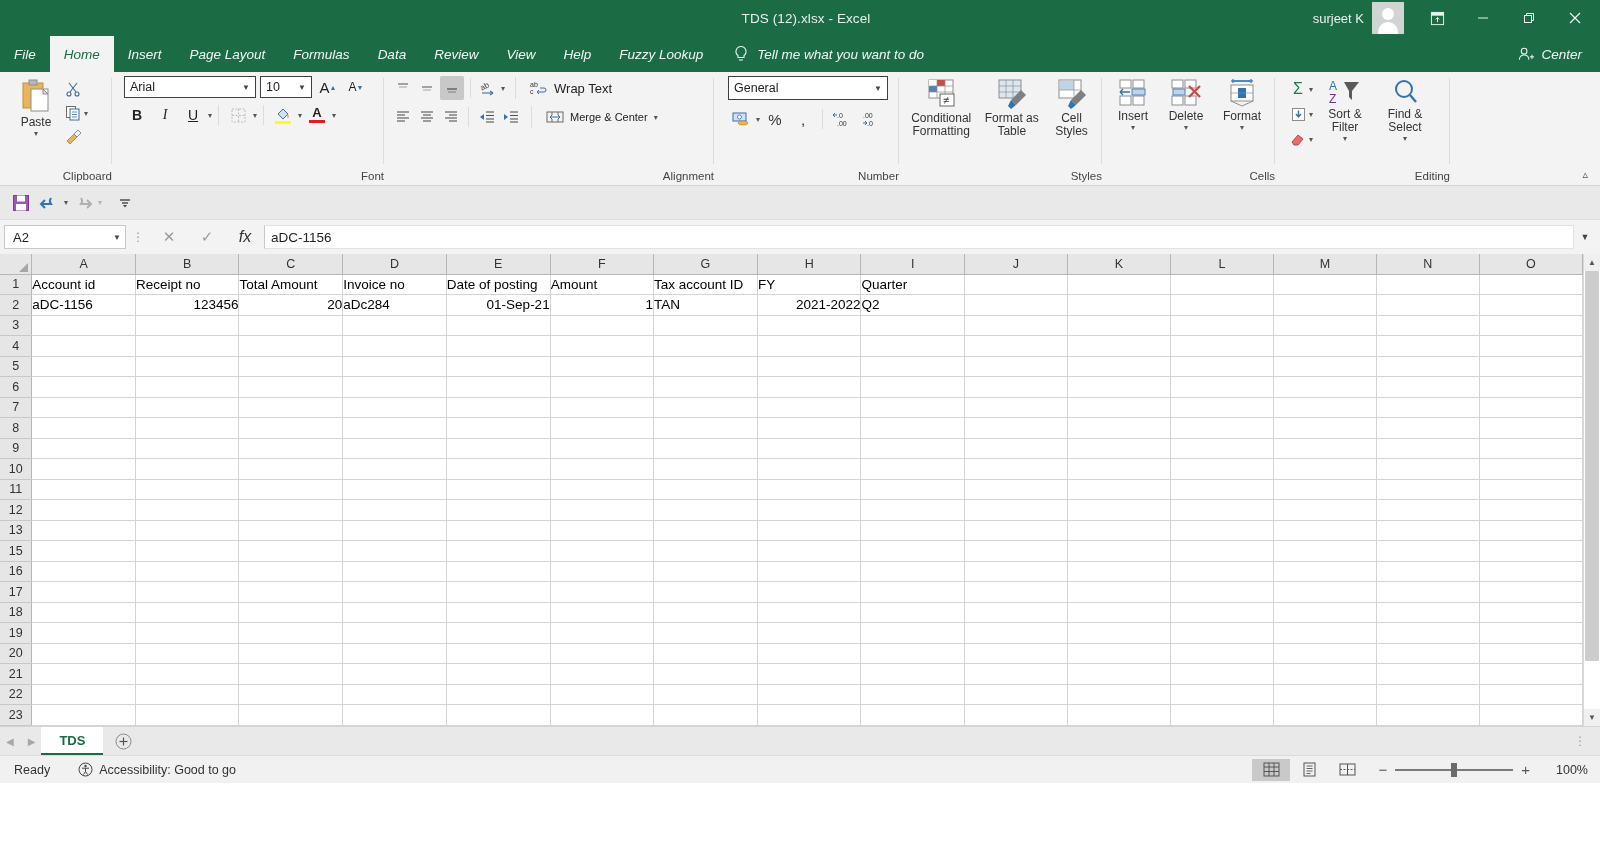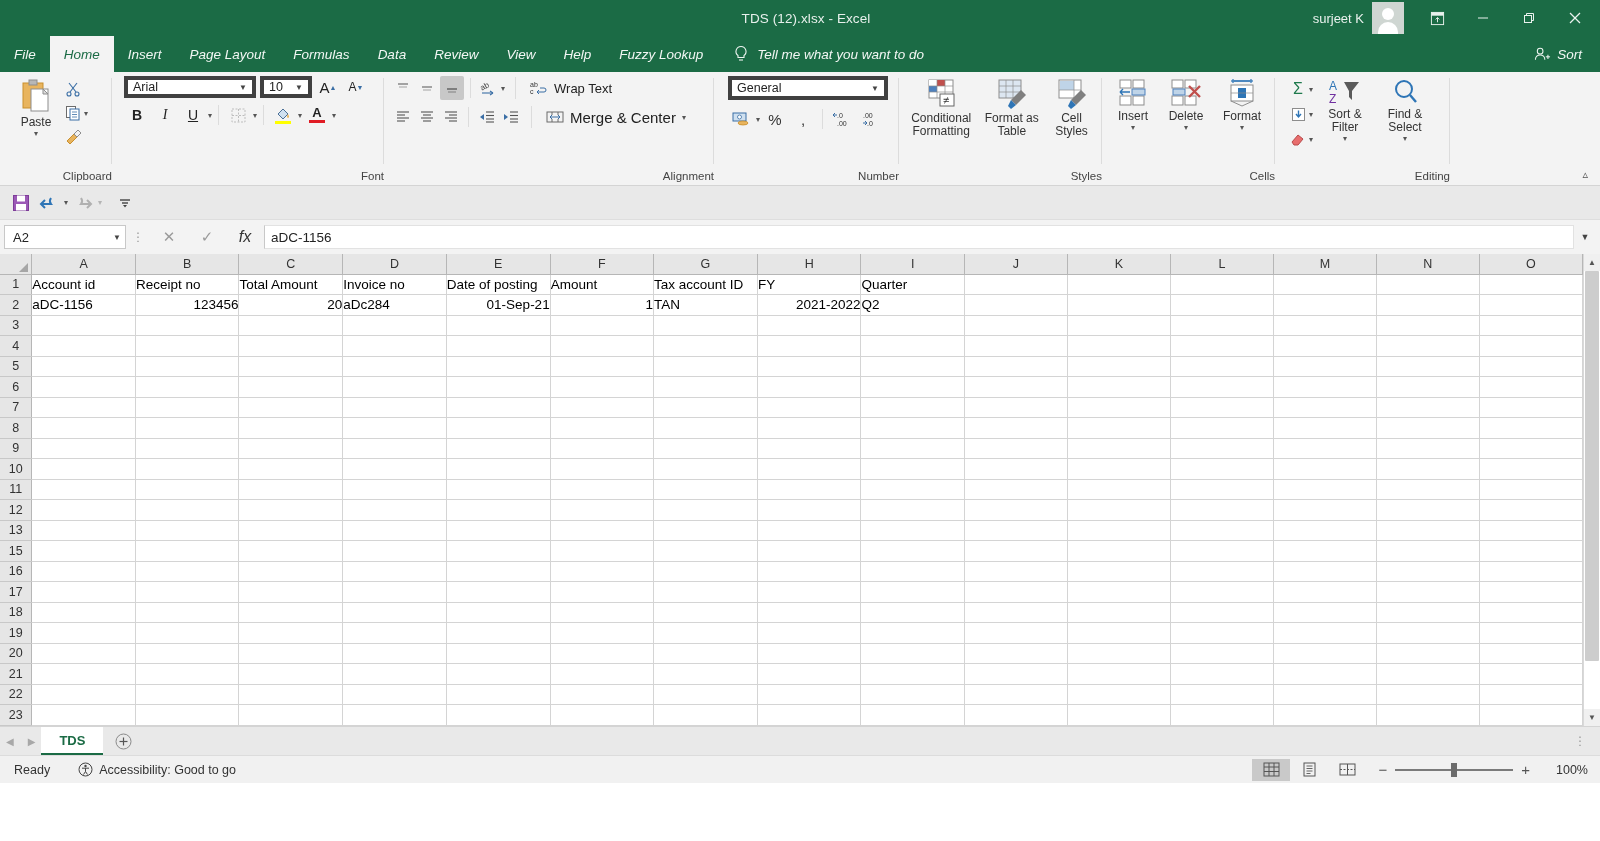--- a/index.html
+++ b/index.html
@@ -51,21 +51,21 @@
   .group:after{
     content:""; position:absolute; right:0; top:6px; bottom:22px; width:1px; background:#dcdcdc;
   }
   .btn{ display:flex;flex-direction:column;align-items:center;justify-content:flex-start;
         padding:2px 4px; border-radius:2px; cursor:default; }
   .btn .lbl{ font-size:12px; color:#333; text-align:center; line-height:13px; }
   .sm{ width:22px;height:22px;display:flex;align-items:center;justify-content:center;border-radius:2px;}
   .chev{ font-size:8px; color:#555; }
   
   .combo{
-    display:flex;align-items:center;border:4px solid #404040;background:#fff;height:22px;
+    display:flex;align-items:center;border:1px solid #404040;background:#fff;height:22px;
     font-size:12.5px;padding:0 2px 0 5px;
   }
   .combo .val{flex:1;color:#222;}
   .combo .arw{width:14px;text-align:center;color:#444;font-size:8px;}
   
   .qat{ height:34px;background:#e9e9e9;display:flex;align-items:center;padding-left:8px;gap:2px;
         border-bottom:1px solid #dedede; }
   .qat .sm{ width:26px;height:26px; }
   
   .fbar{ height:34px; background:#f3f3f3; display:flex; align-items:center; padding:0 4px; gap:0; }
@@ -200,21 +200,21 @@
   </div>
   <div class="share">
     <span>
       <svg width="17" height="16" viewBox="0 0 18 16">
           <circle cx="6.5" cy="5" r="3" fill="none" stroke="#eef5f1" stroke-width="1.1"></circle>
           <path d="M1.5 14c0-3 2.2-5 5-5s5 2 5 5" fill="none" stroke="#eef5f1" stroke-width="1.1"></path>
           <line x1="12.5" y1="11" x2="17" y2="11" stroke="#eef5f1" stroke-width="1.1"></line>
           <line x1="14.75" y1="8.75" x2="14.75" y2="13.25" stroke="#eef5f1" stroke-width="1.1"></line>
         </svg>
     </span>
-    <span>Sort</span>
+    <span>Center</span>
   </div>
 </div>
 
 <div class="ribbon">
 
   <div class="group" style="width:112px">
     <div class="body" style="padding-left:10px">
       <div class="btn" style="width:52px">
         <span>
           <svg width="34" height="38" viewBox="0 0 34 38">
@@ -407,21 +407,21 @@
         <div class="sm" style="width:auto;gap:6px;padding:0 4px">
           <svg width="18" height="16" viewBox="0 0 18 16">
               <rect x="1" y="3" width="16" height="10" fill="none" stroke="#6b6b6b" stroke-width="1"></rect>
               <line x1="6" y1="3" x2="6" y2="6" stroke="#6b6b6b" stroke-width="1"></line>
               <line x1="12" y1="3" x2="12" y2="6" stroke="#6b6b6b" stroke-width="1"></line>
               <line x1="6" y1="10" x2="6" y2="13" stroke="#6b6b6b" stroke-width="1"></line>
               <line x1="12" y1="10" x2="12" y2="13" stroke="#6b6b6b" stroke-width="1"></line>
               <line x1="4" y1="8" x2="14" y2="8" stroke="#3a6ea5" stroke-width="1"></line>
               <path d="M6 6 L4 8 L6 10 M12 6 L14 8 L12 10" fill="none" stroke="#3a6ea5" stroke-width="1"></path>
             </svg>
-          <span style="font-size:15px">Merge &amp; Center</span>
+          <span style="font-size:11px">Merge &amp; Center</span>
         </div>
         <span class="chev">▾</span>
       </div>
     </div>
     <div class="caption">Alignment</div>
   </div>
 
   <div class="group" style="width:185px">
     <div class="body" style="flex-direction:column;padding-left:14px;gap:8px">
       <div class="combo" style="width:160px;height:24px">

